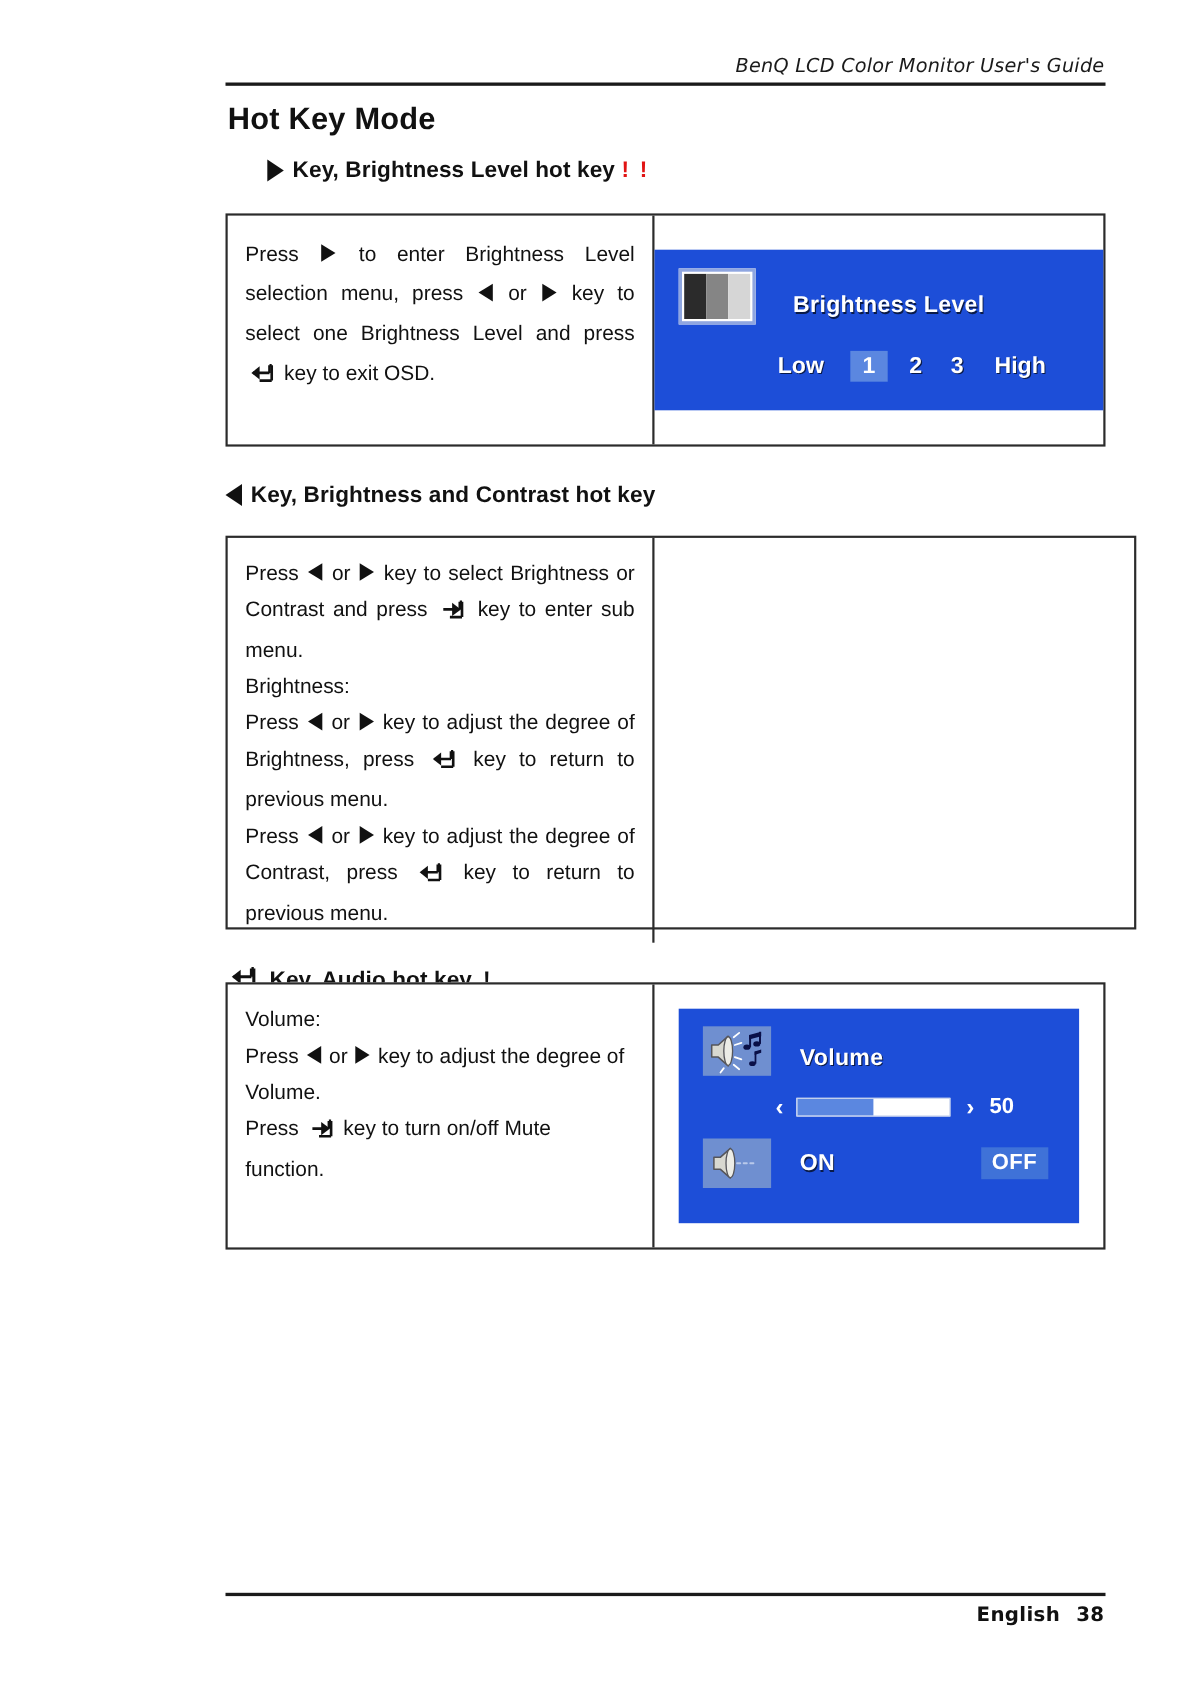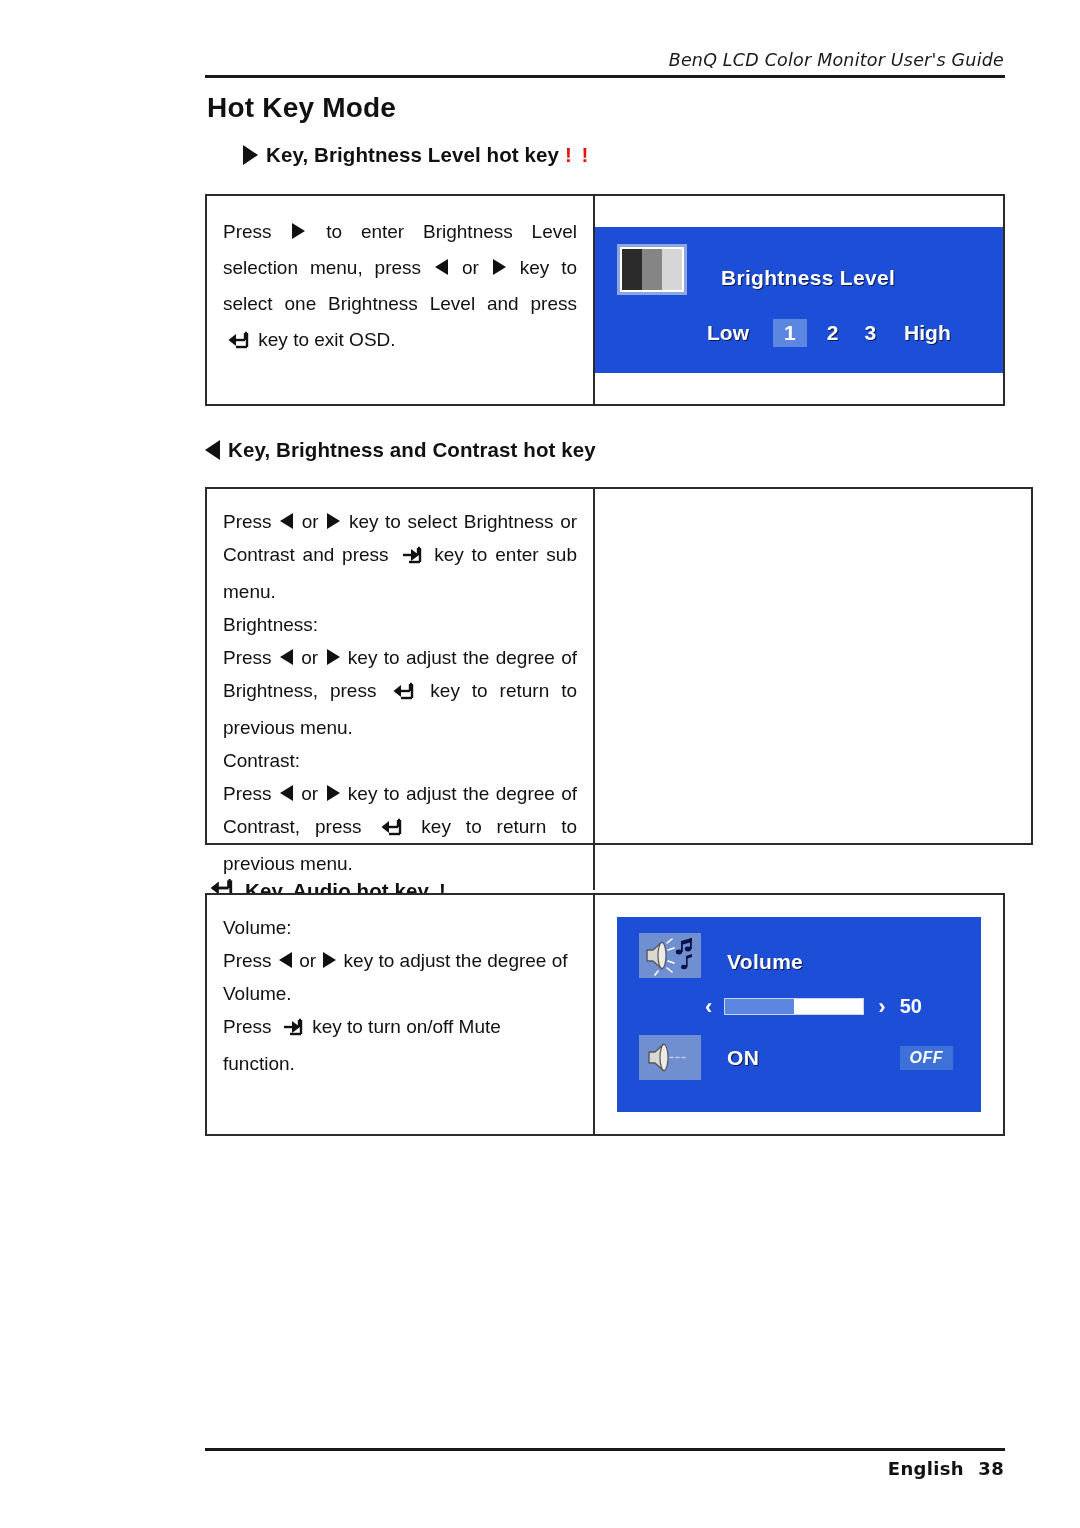--- a/index.html
+++ b/index.html
@@ -220,24 +220,23 @@
   .chev {
     color: #ffffff;
     font-weight: bold;
     font-size: 22px;
     line-height: 1;
   }
   .onoff-sel {
     background: #3f72d8;
     color: #ffffff;
     font-weight: bold;
-    font-size: 16px;
+    font-size: 20px;
     padding: 3px 10px;
     letter-spacing: 0.5px;
-    font-style: italic;
   }
 
   
   .footer-area {
     position: absolute;
     left: 205px;
     top: 1448px;
     width: 800px;
   }
   .footer-rule {
@@ -363,21 +362,20 @@
                   <path d="M19 10 V3"></path>
                   <path d="M19 3 H21"></path>
                   <path d="M21 3 V17"></path>
                   <path d="M21 17 H10"></path>
             </g>
                 <path d="M10 4 L10 16 L2.5 10 Z" fill="#111"></path>
               </svg>
           </span>
           <span>key to return to previous menu.</span>
         </p>
-        <p>Contrast:</p>
         <p class="justified">
           <span>Press</span>
           <span class="tri-left-sm"></span>
           <span>or</span>
           <span class="tri-right-sm"></span>
           <span>key to adjust the degree of Contrast, press</span>
           <span class="keyglyph">
             <svg width="24" height="20" viewBox="0 0 24 20">
                 <g fill="none" stroke="#111" stroke-width="2.4">
               <path d="M4 10 H19"></path>

